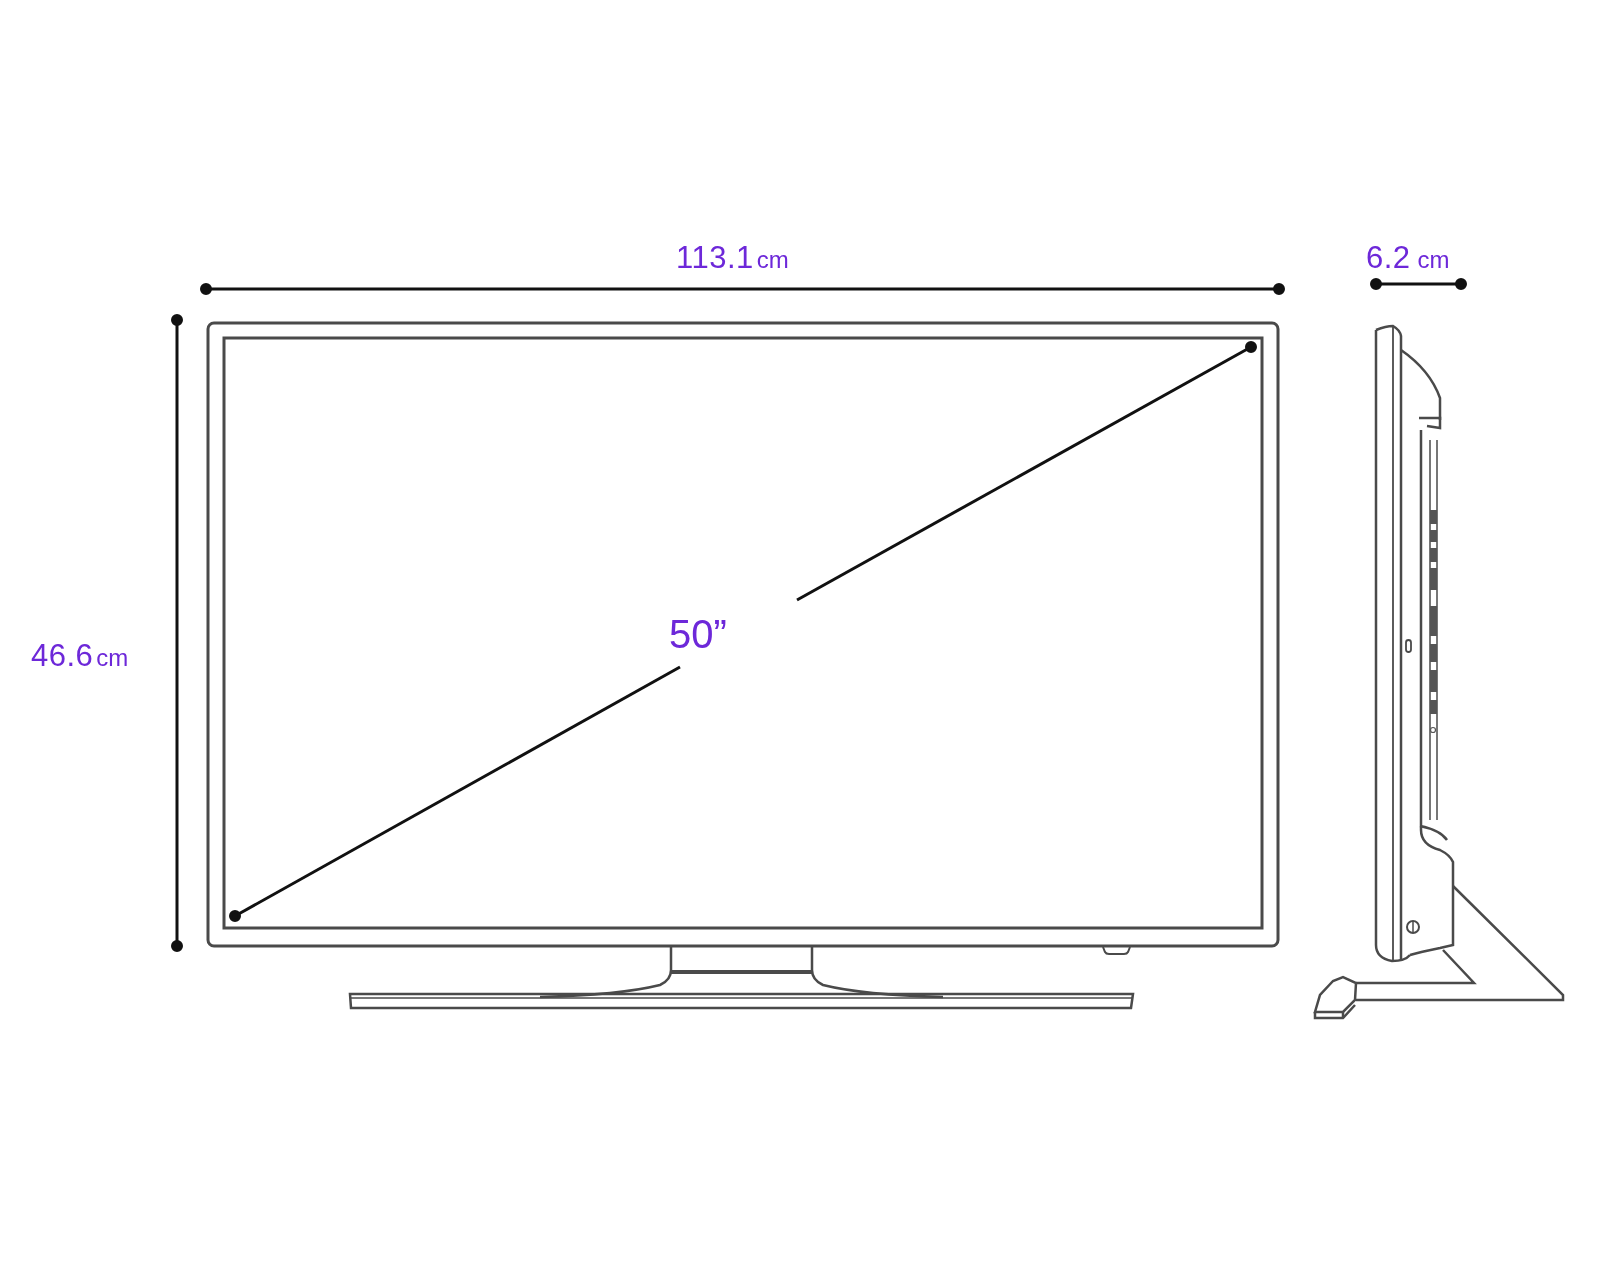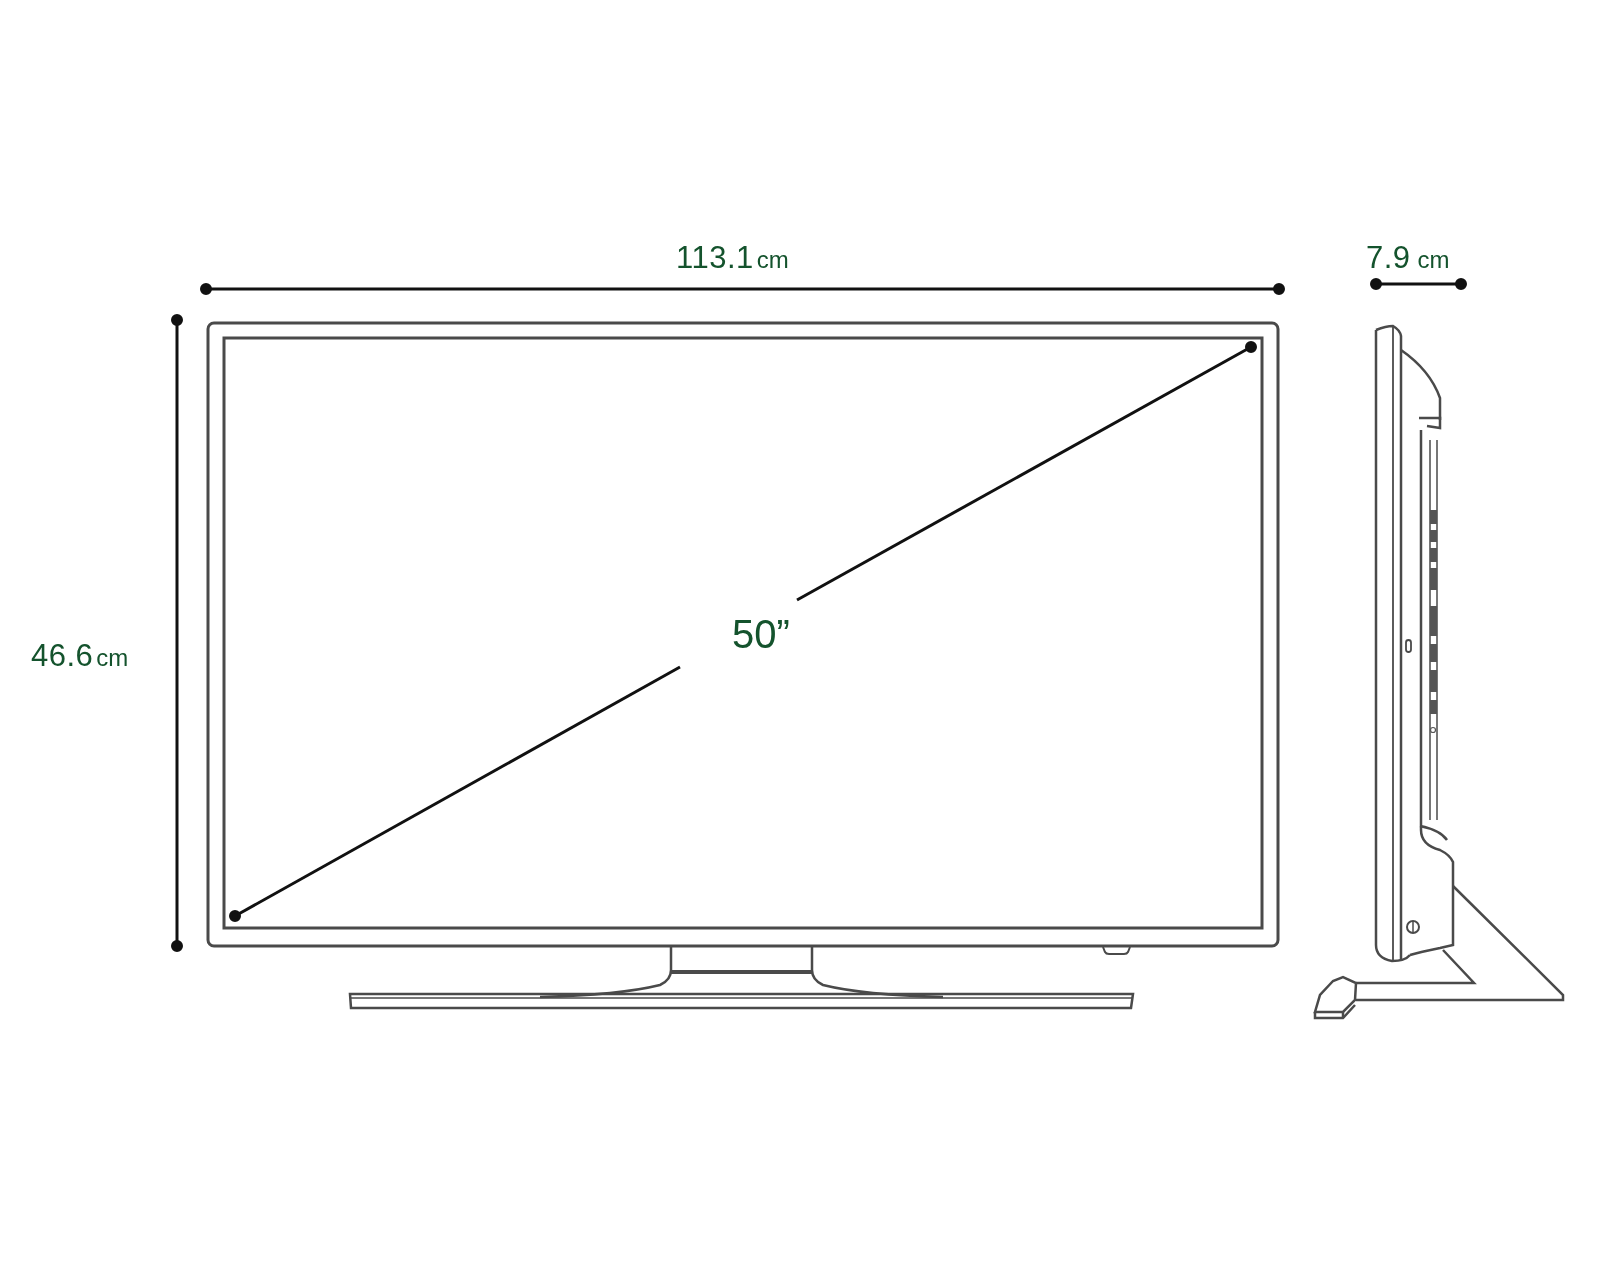--- a/index.html
+++ b/index.html
@@ -1,20 +1,20 @@
 <!DOCTYPE html>
 <html><head>
   <meta charset="utf-8">
   <style>
     html, body { margin: 0; padding: 0; background: #ffffff; }
     body { width: 1600px; height: 1280px; position: relative; overflow: hidden;
            font-family: "Liberation Sans", "DejaVu Sans", sans-serif; color: #111; }
     .stage { position: absolute; left: 0; top: 0; width: 1600px; height: 1280px; }
     svg { position: absolute; left: 0; top: 0; }
-    .label { position: absolute; white-space: nowrap; color: #14532d; line-height: 1; }
+    .label { position: absolute; white-space: nowrap; color: #6d28d9; line-height: 1; }
     .label .num { font-size: 31px; letter-spacing: 0.5px; }
     .label .unit { font-size: 24px; margin-left: 3px; }
     .diag-label { font-size: 40px; }
   </style>
 </head>
 <body>
 
 <div class="stage">
 
   <svg width="1600" height="1280" viewBox="0 0 1600 1280">
@@ -95,22 +95,22 @@
       <rect x="1430" y="700" width="7" height="14"></rect>
     </g>
     <circle cx="1433" cy="730" r="2.5" fill="none" stroke="#555" stroke-width="1.2"></circle>
   </svg>
 
   <div class="label" style="left:676px; top:242px;">
     <span class="num">113.1</span><span class="unit">cm</span>
   </div>
 
   <div class="label" style="left:1366px; top:242px;">
-    <span class="num">7.9</span><span class="unit" style="margin-left:7px">cm</span>
+    <span class="num">6.2</span><span class="unit" style="margin-left:7px">cm</span>
   </div>
 
   <div class="label" style="left:31px; top:640px;">
     <span class="num">46.6</span><span class="unit">cm</span>
   </div>
 
-  <div class="label diag-label" style="left:732px; top:614px;">50”</div>
+  <div class="label diag-label" style="left:669px; top:614px;">50”</div>
 
 </div>
 
 </body></html>

